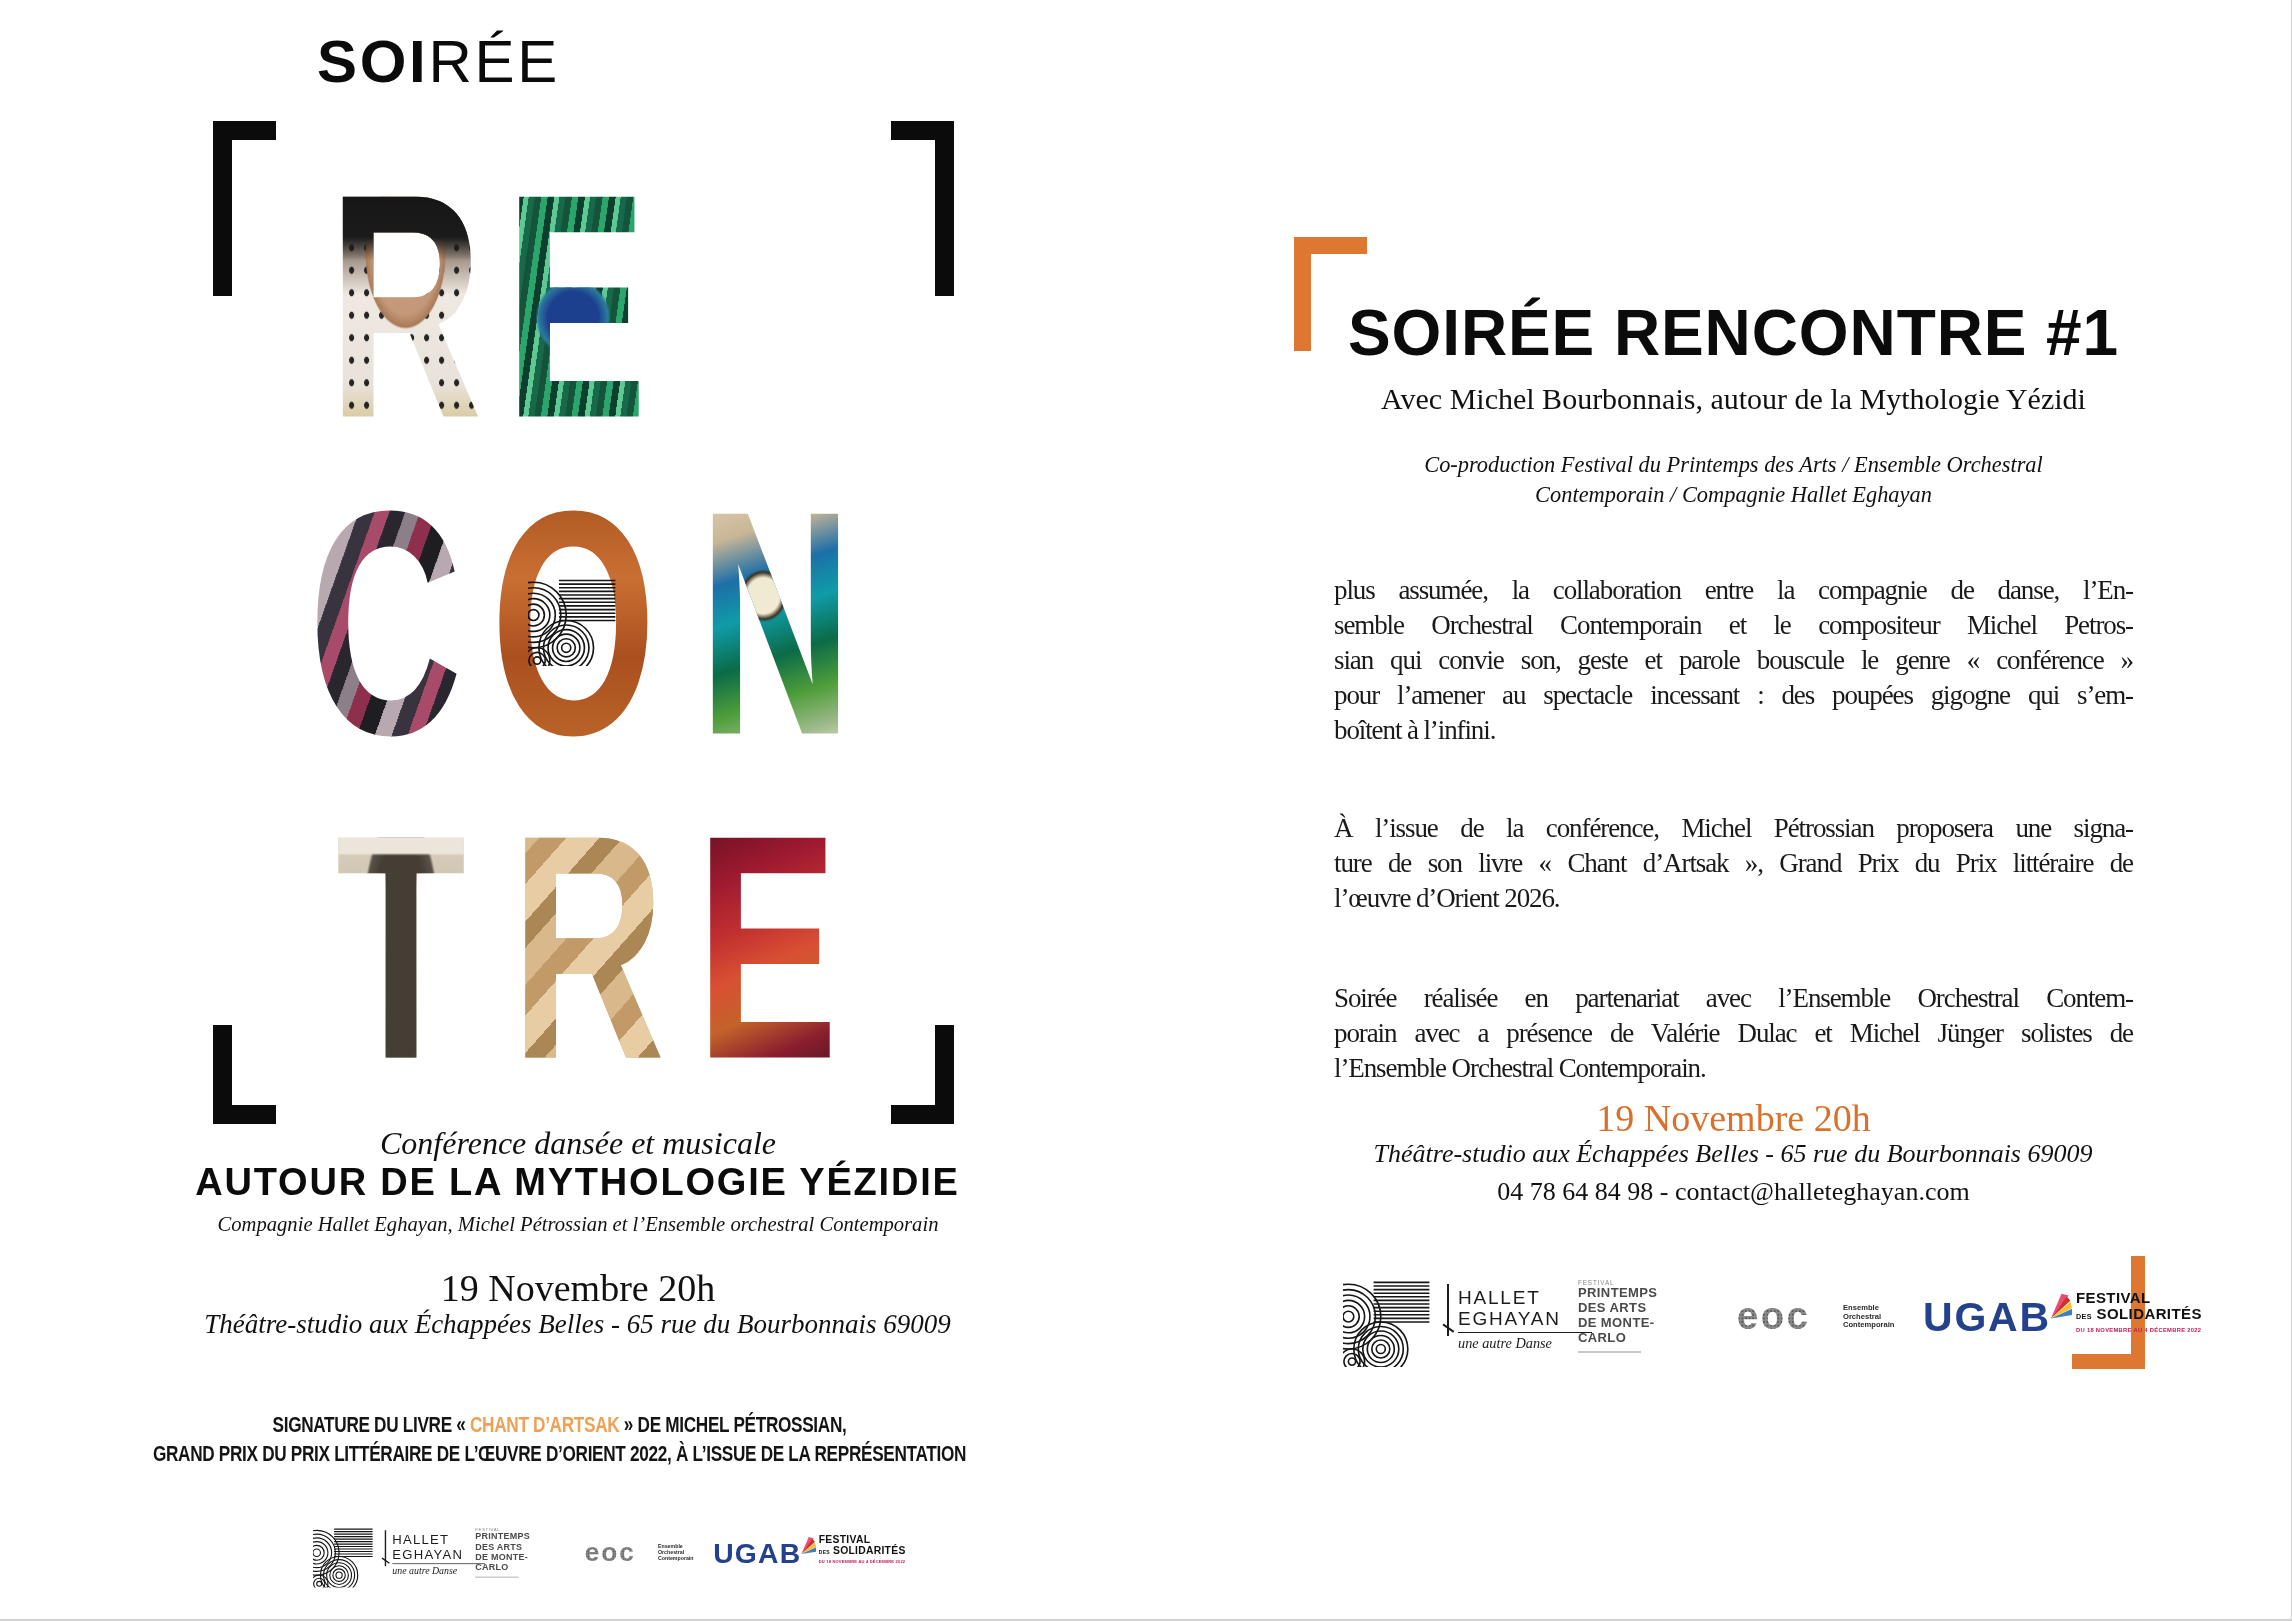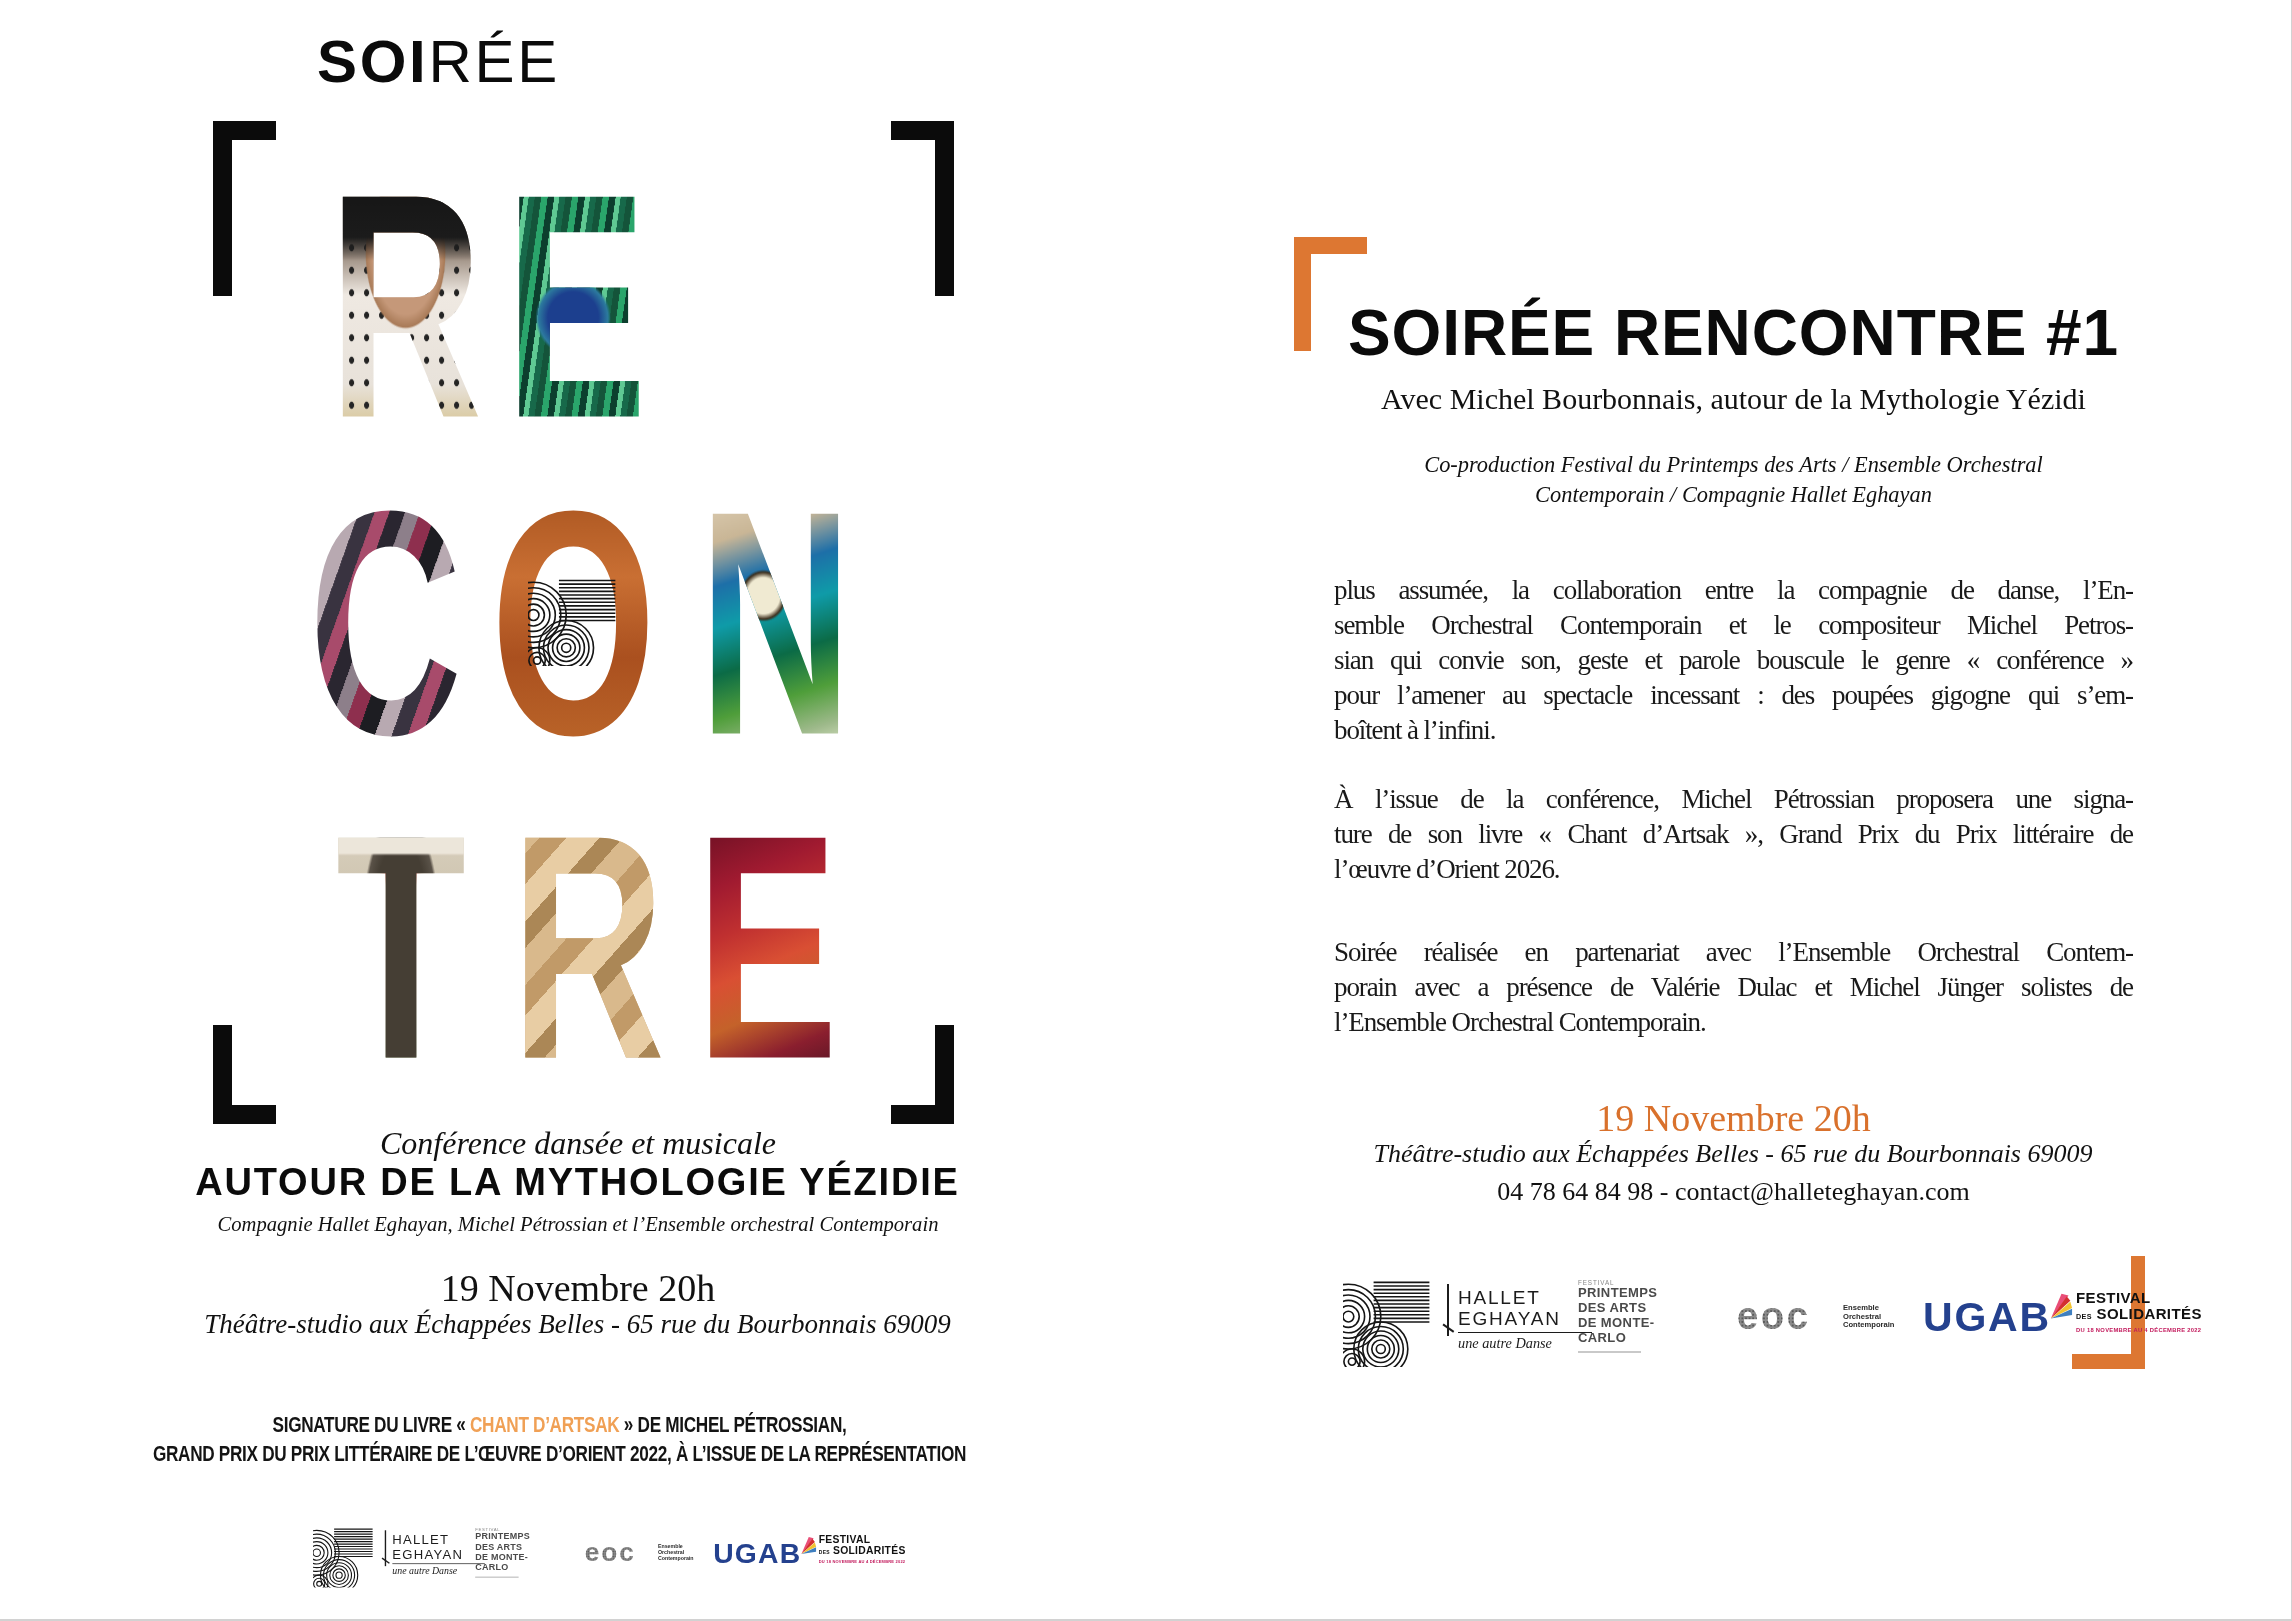--- a/index.html
+++ b/index.html
@@ -282,26 +282,26 @@
       <div class="last">Contemporain / Compagnie Hallet Eghayan</div>
     </div>
 
   <div class="abs bodyblock" style="left:1334px;top:573px;width:799px;">
       <div class="bodyline">plus assumée, la collaboration entre la compagnie de danse, l’En-</div>
       <div class="bodyline">semble Orchestral Contemporain et le compositeur Michel Petros-</div>
       <div class="bodyline">sian qui convie son, geste et parole bouscule le genre « conférence »</div>
       <div class="bodyline">pour l’amener au spectacle incessant : des poupées gigogne qui s’em-</div>
       <div class="bodyline last">boîtent à l’infini.</div>
     </div>
-  <div class="abs bodyblock" style="left:1334px;top:782px;width:799px;">
+  <div class="abs bodyblock" style="left:1334px;top:811px;width:799px;">
       <div class="bodyline">À l’issue de la conférence, Michel Pétrossian proposera une signa-</div>
       <div class="bodyline">ture de son livre « Chant d’Artsak »,  Grand Prix du Prix littéraire de</div>
       <div class="bodyline last">l’œuvre d’Orient 2026.</div>
     </div>
-  <div class="abs bodyblock" style="left:1334px;top:935px;width:799px;">
+  <div class="abs bodyblock" style="left:1334px;top:981px;width:799px;">
       <div class="bodyline">Soirée réalisée en partenariat avec l’Ensemble Orchestral Contem-</div>
       <div class="bodyline">porain avec a présence de Valérie Dulac et Michel Jünger solistes de</div>
       <div class="bodyline last">l’Ensemble Orchestral Contemporain.</div>
     </div>
 
   <div class="abs ctr serif orange" style="left:1299px;top:1096px;width:869px;font-size:38px;">19 Novembre 20h</div>
   <div class="abs ctr serif-i" style="left:1272px;top:1139px;width:922px;font-size:26px;color:#111;">Théâtre-studio aux Échappées Belles - 65 rue du Bourbonnais 69009</div>
   <div class="abs ctr serif" style="left:1299px;top:1177px;width:869px;font-size:26px;color:#111;">04 78 64 84 98 - contact@halleteghayan.com</div>
 
   <div class="logo-row" style="left:1343px;top:1272px;">

